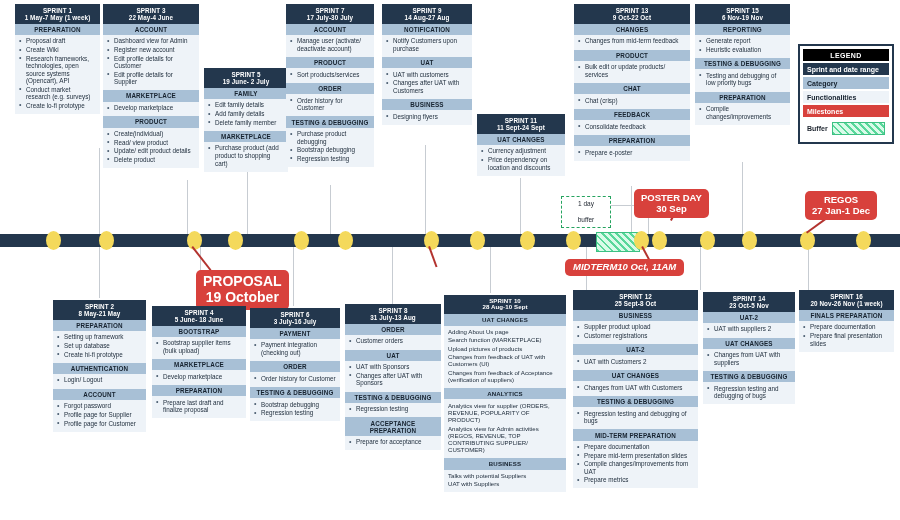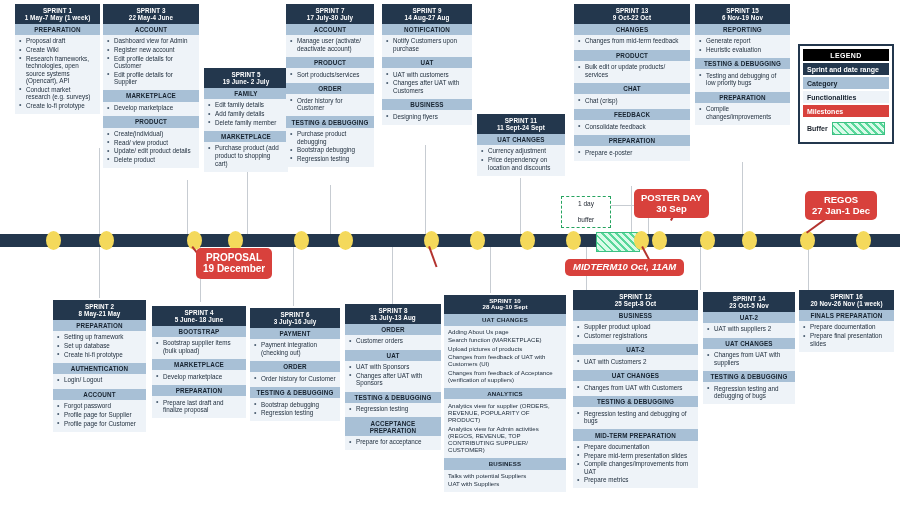--- a/index.html
+++ b/index.html
@@ -144,23 +144,23 @@
   <div class="node" style="left:742px;"></div>
   <div class="node" style="left:800px;"></div>
   <div class="node" style="left:856px;"></div>
 
   <div class="mleg" style="left:193px;top:246px;width:30px;transform:rotate(52deg);"></div>
   <div class="mleg" style="left:430px;top:246px;width:22px;transform:rotate(70deg);"></div>
   <div class="mleg" style="left:643px;top:246px;width:22px;transform:rotate(62deg);"></div>
   <div class="mleg" style="left:670px;top:220px;width:22px;transform:rotate(-62deg);"></div>
   <div class="mleg" style="left:806px;top:232px;width:36px;transform:rotate(-36deg);"></div>
 
-  <div class="ms" style="left:196px;top:248px;font-size:10px;">
+  <div class="ms" style="left:196px;top:270px;font-size:14px;">
     <span class="ln">PROPOSAL</span>
-    <span class="ln">19 December</span>
+    <span class="ln">19 October</span>
   </div>
   <div class="ms" style="left:565px;top:259px;font-size:9.5px;padding:3px 8px;font-style:italic;">
     <span>MIDTERM</span><span>10 Oct, 11AM</span>
   </div>
   <div class="ms" style="left:634px;top:189px;font-size:9.5px;">
     <span class="ln">POSTER DAY</span>
     <span class="ln">30 Sep</span>
   </div>
   <div class="ms" style="left:805px;top:191px;font-size:9.5px;">
     <span class="ln">REGOS</span>

